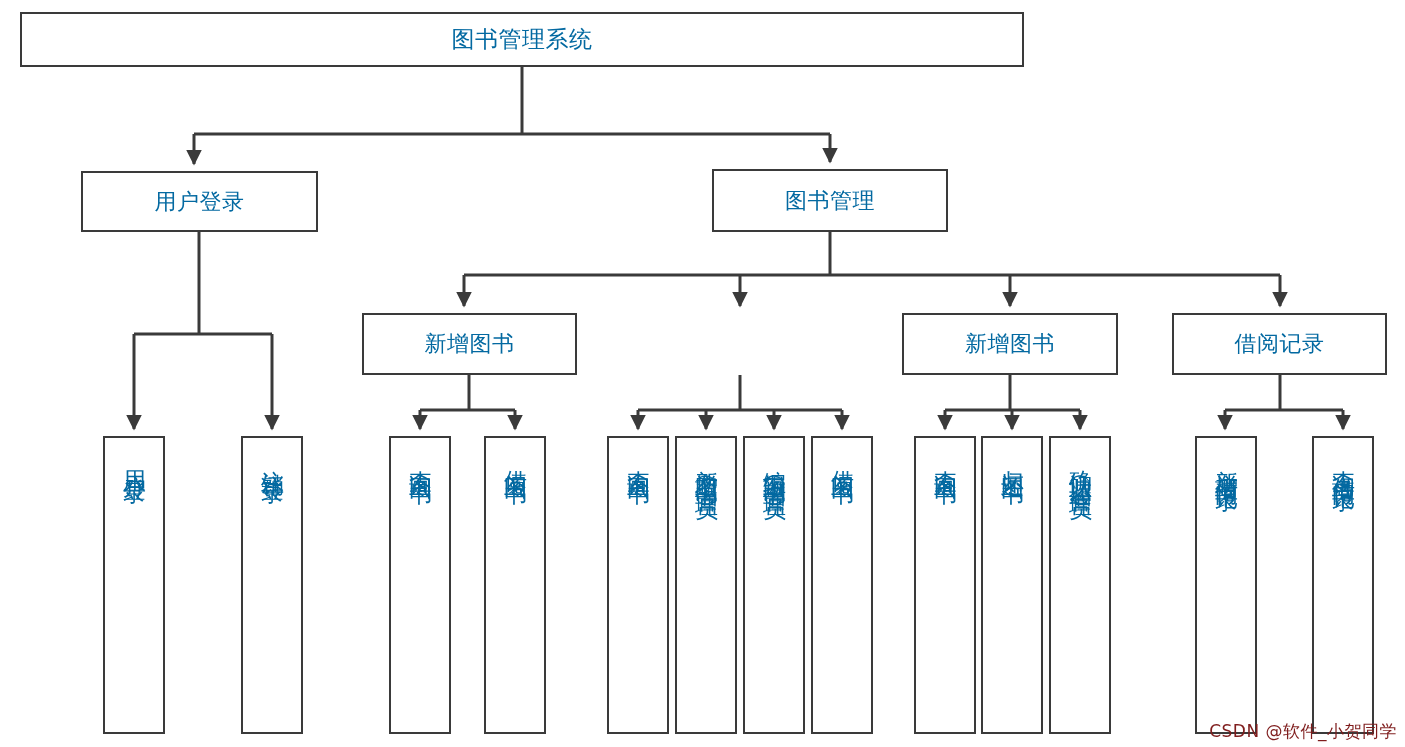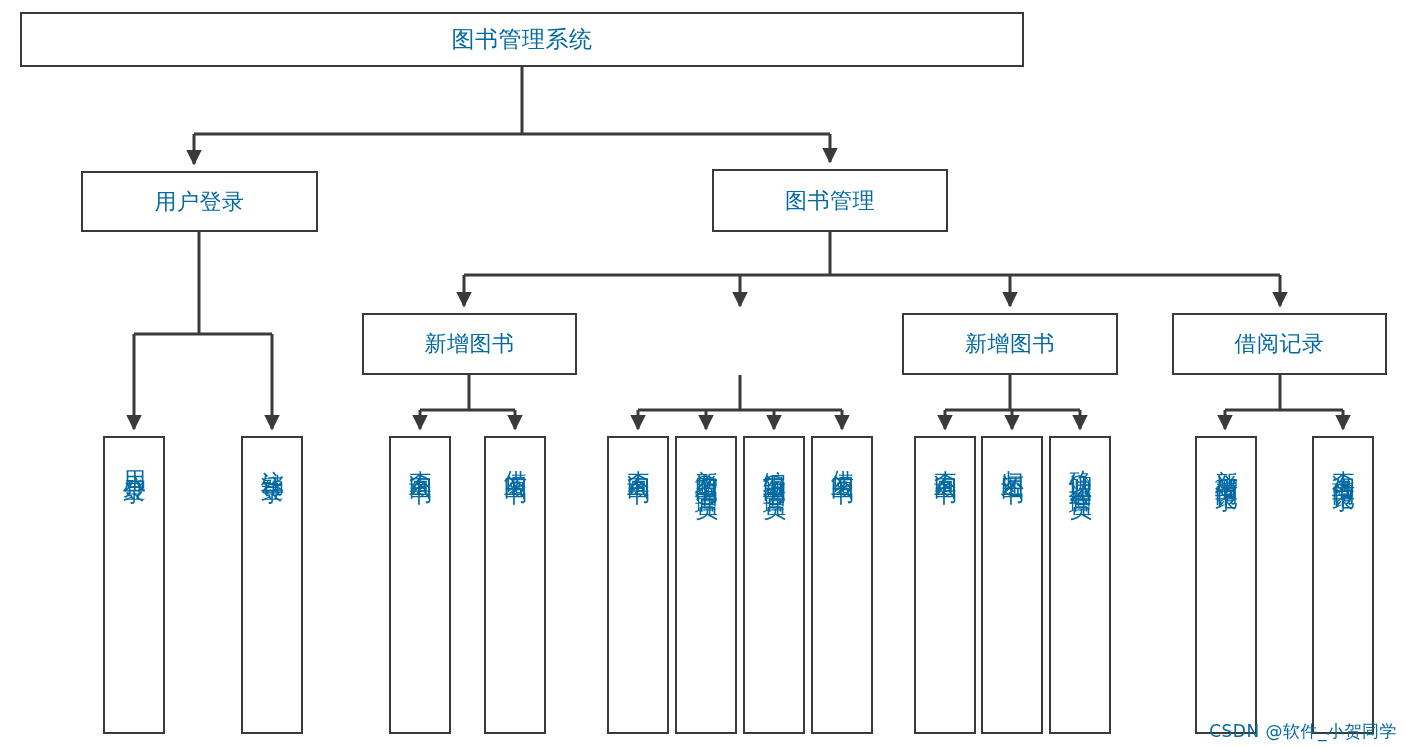--- a/index.html
+++ b/index.html
@@ -60,21 +60,21 @@
     letter-spacing:4px;
     white-space:nowrap;
     height:auto;
   }
   
   #watermark{
     position:absolute;
     right:8px;
     bottom:4px;
     font-size:17px;
-    color:#0369a1;
+    color:#7f1d1d;
     letter-spacing:0.5px;
     white-space:nowrap;
     user-select:none;
   }
 </style>
 </head>
 <body>
 
 <div id="canvas">
 

